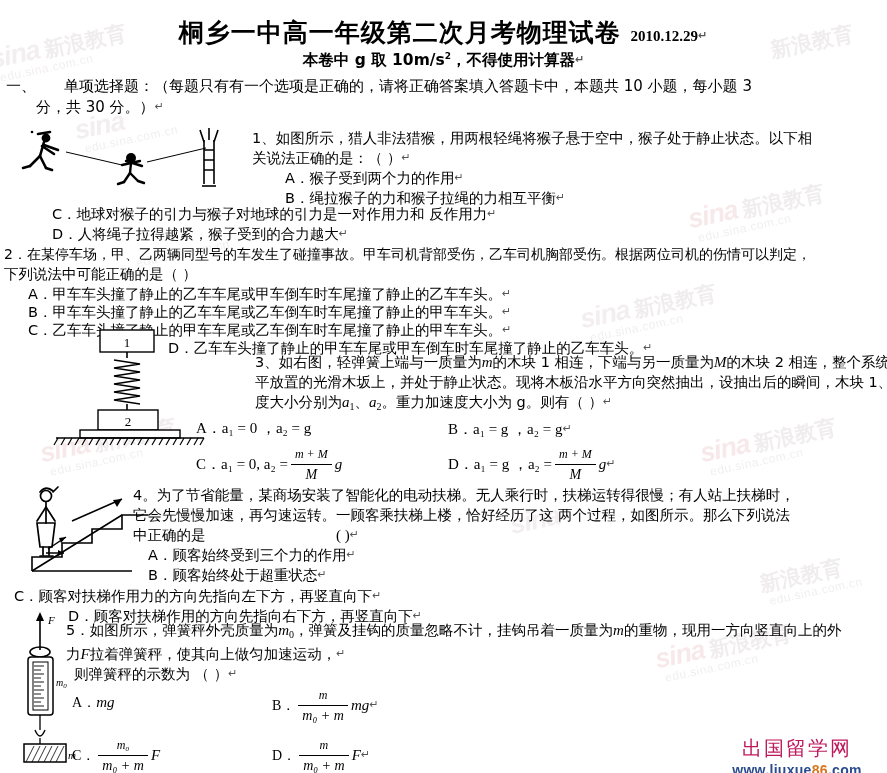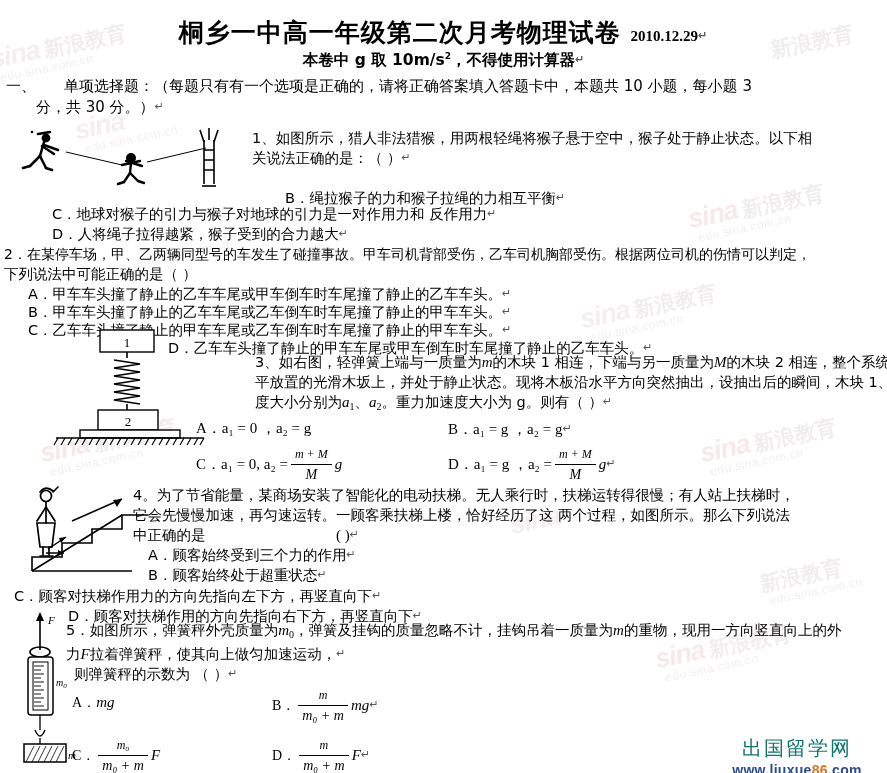--- a/index.html
+++ b/index.html
@@ -131,21 +131,21 @@
   .fig { position: absolute; }
 
   .footer-logo {
     position: absolute;
     text-align: center;
     font-family: "Liberation Sans", sans-serif;
   }
   .footer-logo .cn2 {
     display: block;
     font-size: 20px;
-    color: #0f766e;
+    color: #be185d;
     letter-spacing: 2px;
   }
   .footer-logo .u2 {
     display: block;
     font-size: 14px;
     font-weight: bold;
     color: #2b4b8f;
     letter-spacing: .3px;
   }
   .footer-logo .u2 .or { color: #d9761f; }
@@ -253,20 +253,23 @@
         <path d="M188 58 L202 58"></path>
         <path d="M190 14 L186 2 M195 12 L195 0 M200 14 L204 2"></path>
         <path d="M190 22 L200 22 M190 32 L200 32 M190 42 L200 42"></path>
       </g>
     </svg>
   </div>
 
   <div class="t" style="left:252px; top:128px;">1、如图所示，猎人非法猎猴，用两根轻绳将猴子悬于空中，猴子处于静止状态。以下相</div>
   <div class="t" style="left:252px; top:148px;">
     <span>关说法正确的是：（          ）</span><span class="pilcrow">↵</span>
+  </div>
+  <div class="t" style="left:285px; top:168px;">
+    <span>A．猴子受到两个力的作用</span><span class="pilcrow">↵</span>
   </div>
   <div class="t" style="left:285px; top:188px;">
     <span>B．绳拉猴子的力和猴子拉绳的力相互平衡</span><span class="pilcrow">↵</span>
   </div>
   <div class="t" style="left:52px; top:204px;">
     <span>C．地球对猴子的引力与猴子对地球的引力是一对作用力和    反作用力</span><span class="pilcrow">↵</span>
   </div>
   <div class="t" style="left:52px; top:224px;">
     <span>D．人将绳子拉得越紧，猴子受到的合力越大</span><span class="pilcrow">↵</span>
   </div>

